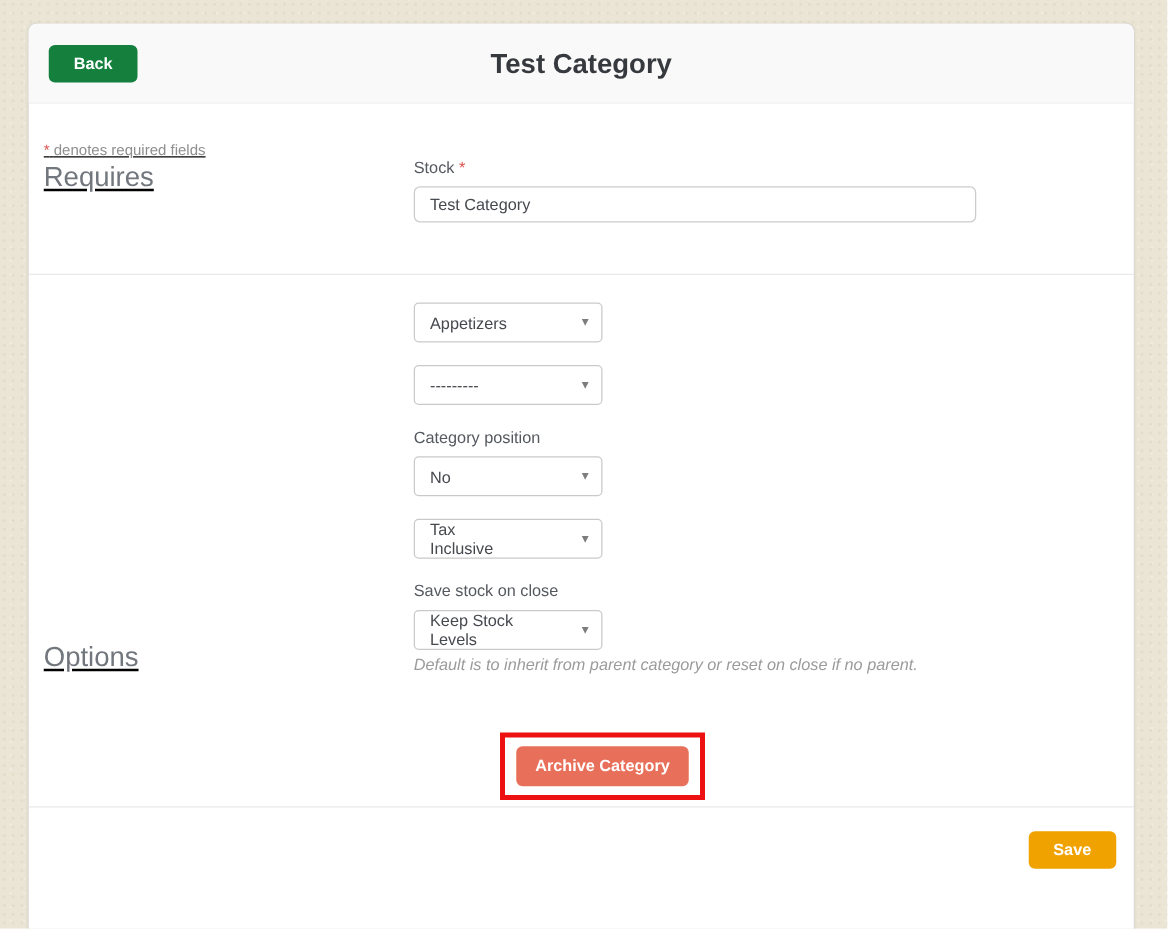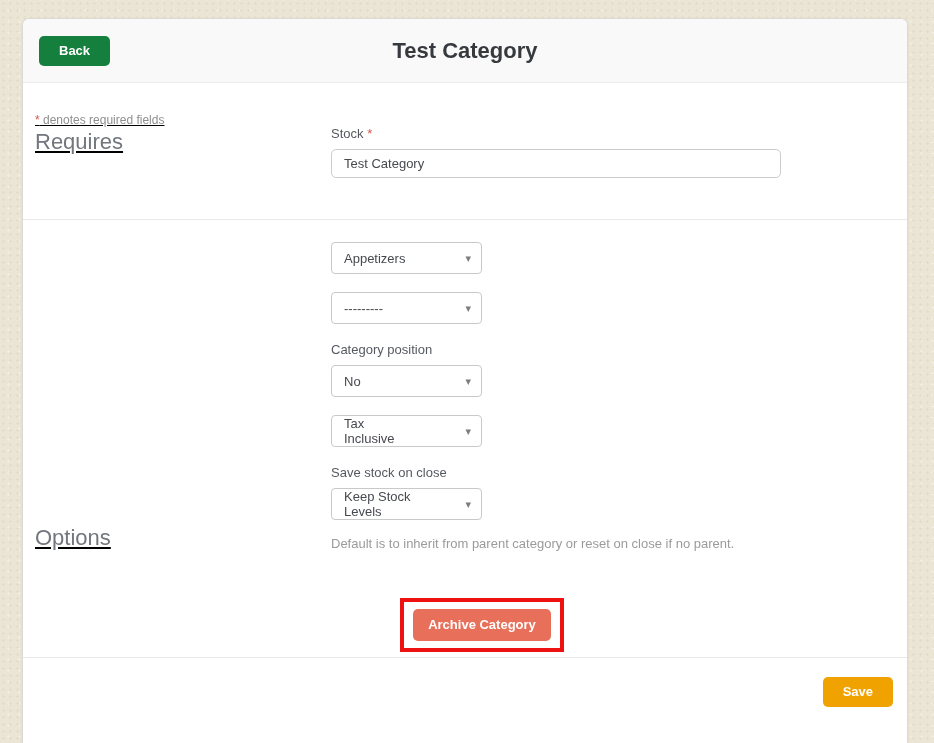--- a/index.html
+++ b/index.html
@@ -86,21 +86,21 @@
     border:1px solid #c9c9c9; border-radius:4px;
     background:#ffffff;
     display:flex; align-items:center; justify-content:space-between;
     padding:0 10px 0 12px;
     font-size:13px; color:#46494e;
     cursor:pointer;
     gap:48px;
   }
   .caret { color:#7d7d7d; font-size:11px; line-height:1; }
 
-  .help-text { font-size:13px; color:#9b9b9b; margin-top:16px; }
+  .help-text { font-size:13px; color:#9b9b9b; margin-top:4px;font-style:italic; }
 
   
   .archive-row { text-align:center; margin-top:47px;margin-left:34px; }
   .highlight-box {
     display:inline-block;
     border:4px solid #ee1111;
     padding:7px 9px;
     background:transparent;
   }
 

